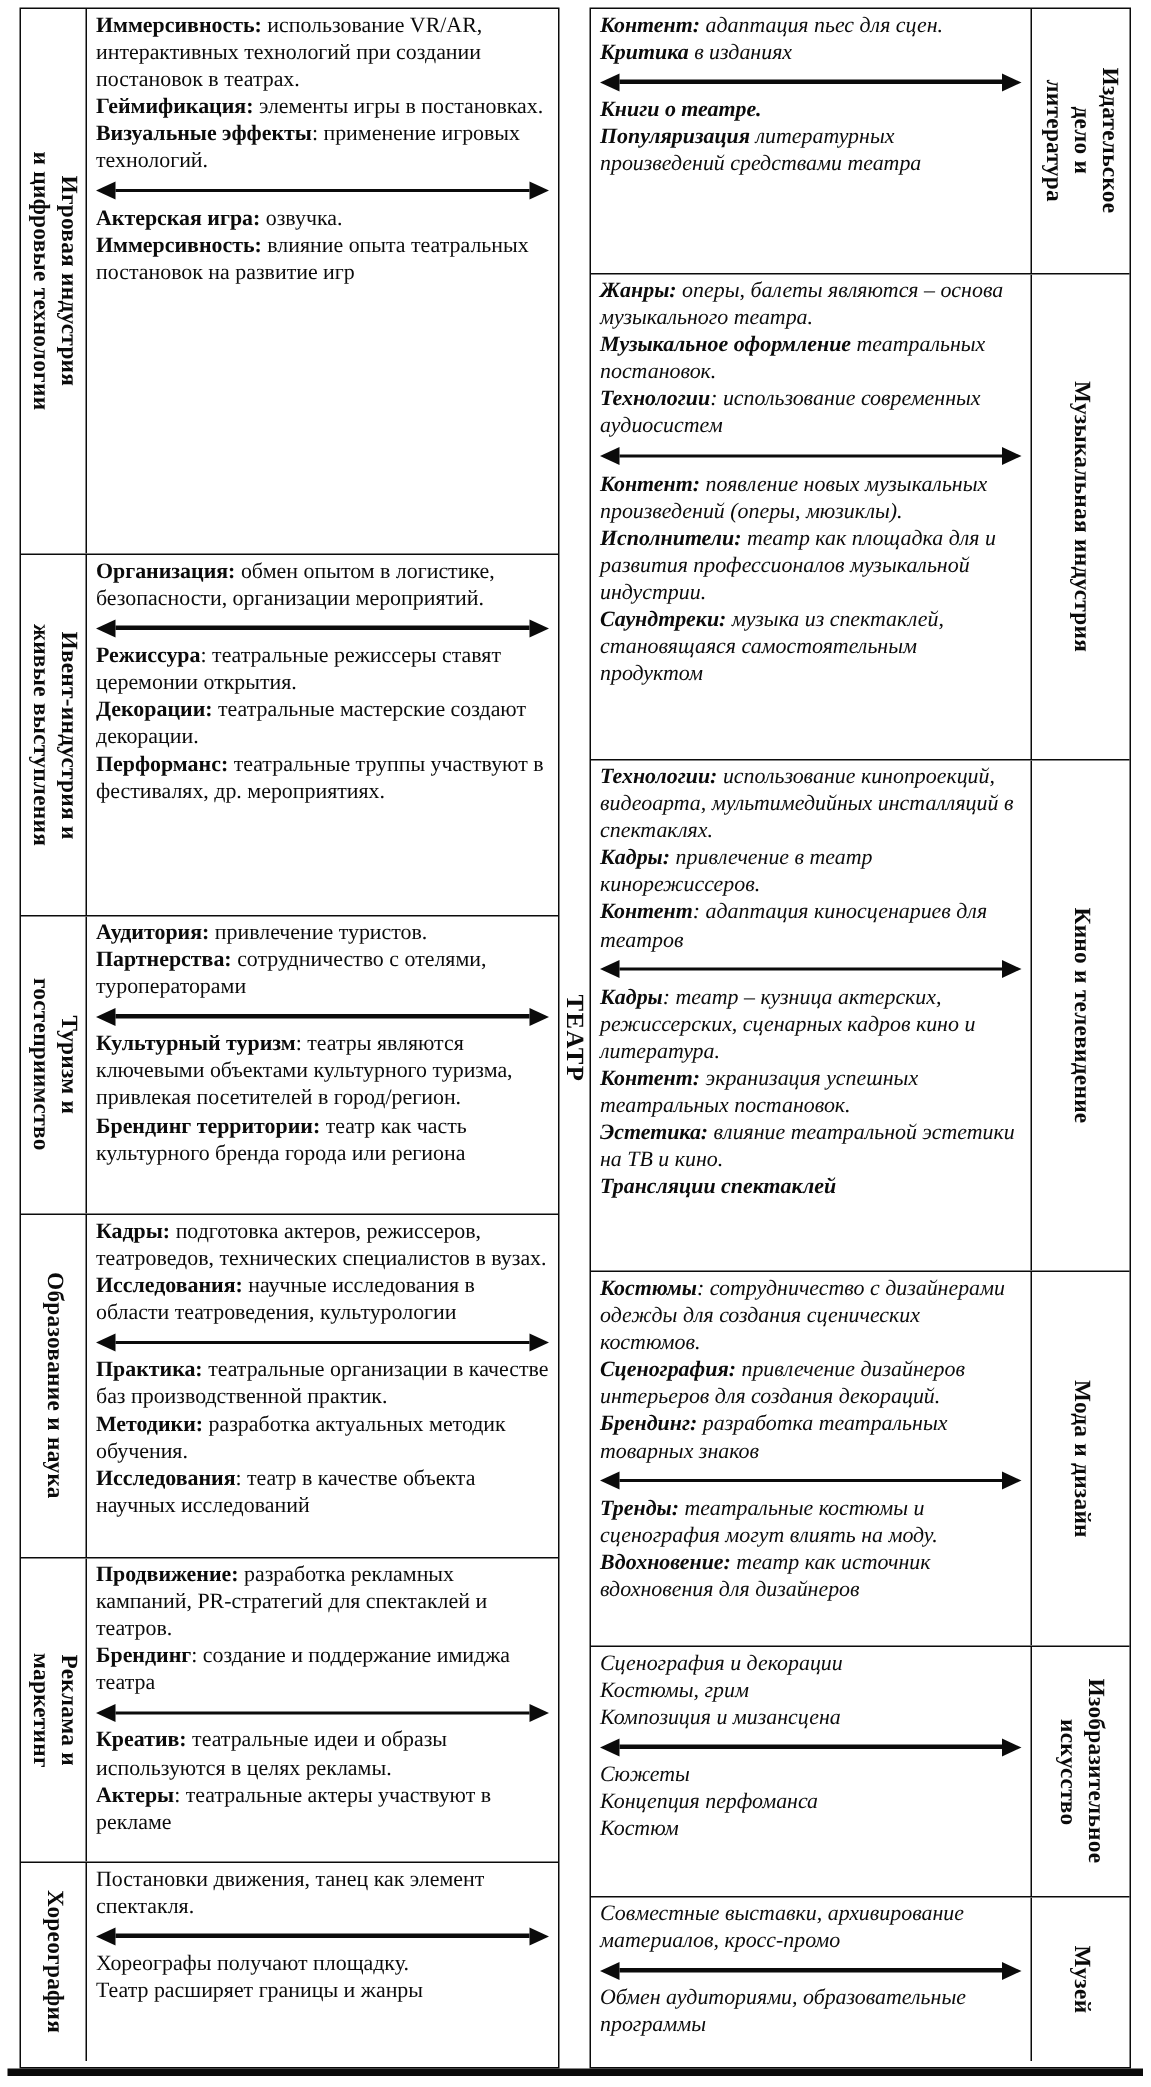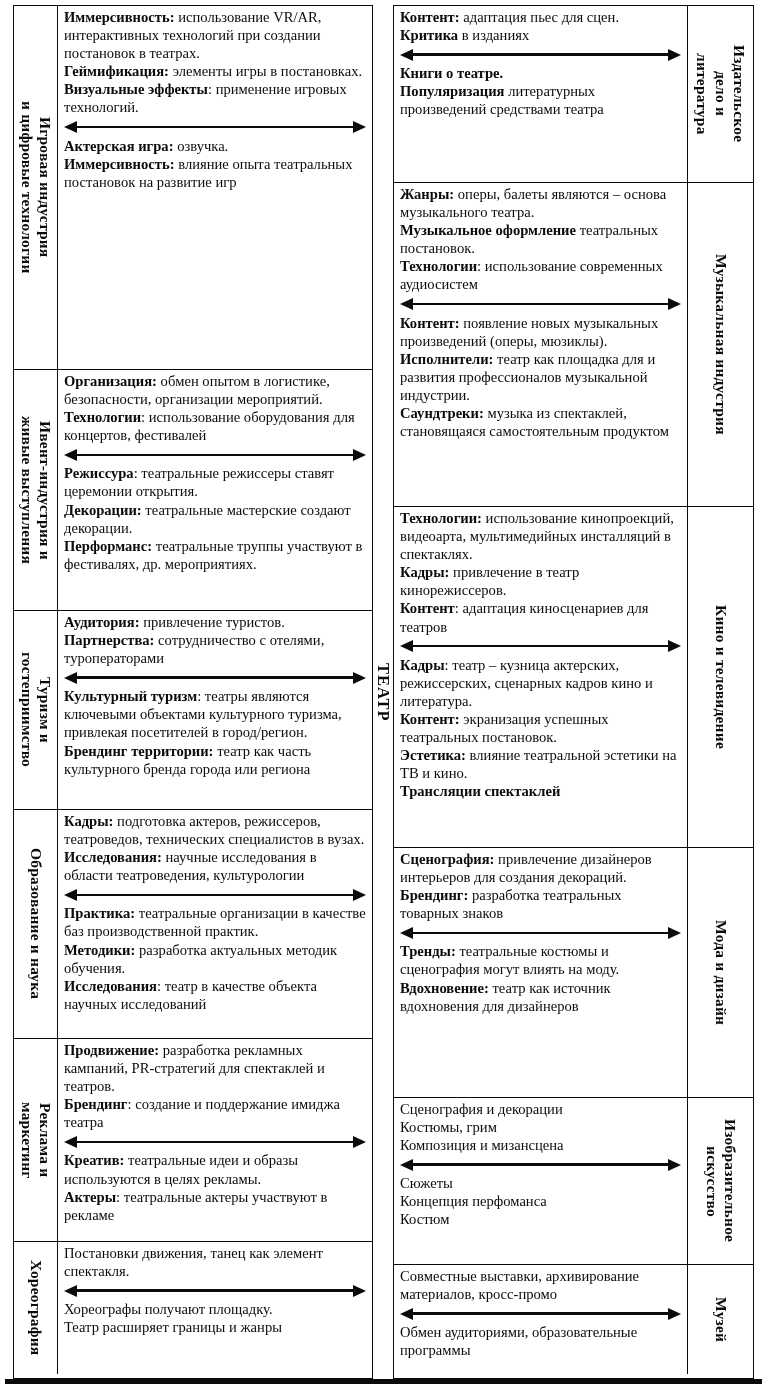--- a/index.html
+++ b/index.html
@@ -29,21 +29,21 @@
 
   .label-cell{flex:none;display:flex;align-items:center;justify-content:center;
               box-sizing:border-box;overflow:hidden;}
   .tbl-left .label-cell{width:44px;border-right:1.5px solid #0b0b0b;}
   .tbl-right .label-cell{width:66px;border-left:1.5px solid #0b0b0b;order:2;}
   .vlabel{writing-mode:vertical-rl;white-space:pre-line;text-align:center;
           font-weight:bold;font-size:15.5px;line-height:1.2;letter-spacing:.2px;}
 
   .content-cell{flex:1;min-width:0;padding:2px 5px 0 6px;overflow:hidden;
                 font-size:14.6px;line-height:1.24;}
-  .tbl-right .content-cell{order:1;}
+  .tbl-right .content-cell{order:1;font-style:italic;}
   .para{margin:0;}
   .para b{font-weight:bold;}
 
   .arrow{display:flex;align-items:center;height:13px;margin:4px 1px 3px 0;}
   .arrow .head{width:0;height:0;flex:none;}
   .arrow .head-l{border-top:6px solid transparent;border-bottom:6px solid transparent;border-right:13px solid #0b0b0b;}
   .arrow .head-r{border-top:6px solid transparent;border-bottom:6px solid transparent;border-left:13px solid #0b0b0b;}
   .arrow .shaft{flex:1;height:2.6px;background:#0b0b0b;}
 
   .center-strip{position:absolute;left:373px;top:5px;width:20px;height:1374px;
@@ -75,21 +75,20 @@
           <div class="para"><b>Иммерсивность:</b><span> влияние опыта театральных постановок на развитие игр</span></div>
         </div>
       </div>
       <div class="row">
         <div class="label-cell">
           <div class="vlabel">Ивент-индустрия и
 живые выступления</div>
         </div>
         <div class="content-cell">
           <div class="para"><b>Организация:</b><span> обмен опытом в логистике, безопасности, организации мероприятий.</span></div>
-          <div class="para"><b>Технологии</b><span>: использование оборудования для концертов, фестивалей</span></div>
           <div class="arrow">
             <span class="head head-l"></span>
             <span class="shaft"></span>
             <span class="head head-r"></span>
           </div>
           <div class="para"><b>Режиссура</b><span>: театральные режиссеры ставят церемонии открытия.</span></div>
           <div class="para"><b>Декорации:</b><span> театральные мастерские создают декорации.</span></div>
           <div class="para"><b>Перформанс:</b><span> театральные труппы участвуют в фестивалях, др. мероприятиях.</span></div>
         </div>
       </div>
@@ -217,20 +216,21 @@
           <div class="para"><b>Контент:</b><span> экранизация успешных театральных постановок.</span></div>
           <div class="para"><b>Эстетика:</b><span> влияние театральной эстетики на ТВ и кино.</span></div>
           <div class="para"><b>Трансляции спектаклей</b></div>
         </div>
       </div>
       <div class="row">
         <div class="label-cell">
           <div class="vlabel">Мода и дизайн</div>
         </div>
         <div class="content-cell">
+          <div class="para"><b>Костюмы</b><span>: сотрудничество с дизайнерами одежды для создания сценических костюмов.</span></div>
           <div class="para"><b>Сценография:</b><span> привлечение дизайнеров интерьеров для создания декораций.</span></div>
           <div class="para"><b>Брендинг:</b><span> разработка театральных товарных знаков</span></div>
           <div class="arrow">
             <span class="head head-l"></span>
             <span class="shaft"></span>
             <span class="head head-r"></span>
           </div>
           <div class="para"><b>Тренды:</b><span> театральные костюмы и сценография могут влиять на моду.</span></div>
           <div class="para"><b>Вдохновение:</b><span> театр как источник вдохновения для дизайнеров</span></div>
         </div>

